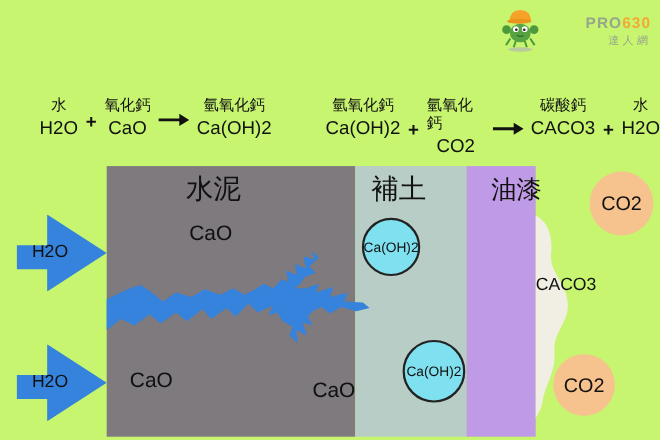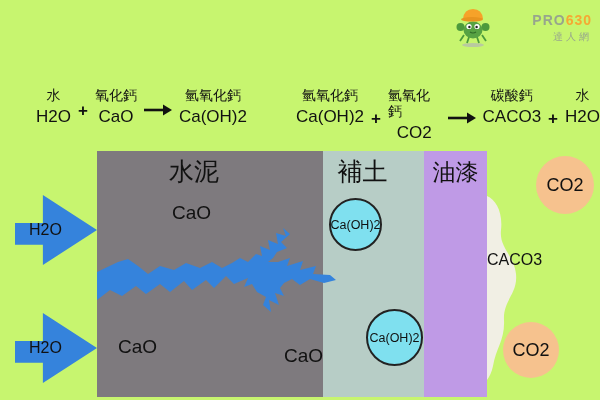--- a/index.html
+++ b/index.html
@@ -30,21 +30,21 @@
   .op{align-self:center;font-size:17px;font-weight:bold;padding-top:8px;}
   .rx-arrow{align-self:center;padding-top:8px;}
   
   .layer{position:absolute;top:151px;height:246px;}
   .layer.cement{left:97px;width:226px;background:var(--cement,#7e7a7e);}
   .layer.putty{left:323px;width:101px;background:var(--putty,#b7cdc6);}
   .layer.paint{left:424px;width:63px;background:var(--paint,#bf9ae6);}
   .layer-label{position:absolute;top:155px;text-align:center;font-size:25px;}
   .lbl-cement{left:97px;width:194px;}
   .lbl-putty{left:323px;width:79px;}
-  .lbl-paint{left:424px;width:63px;font-size:23px;top:157px;}
+  .lbl-paint{left:424px;width:63px;font-size:23px;top:157px;padding-left:14px;}
   
   .overlay{position:absolute;left:0;top:0;pointer-events:none;}
   
   .cao{position:absolute;font-size:19px;}
   .cao1{left:172px;top:202px;}
   .cao2{left:118px;top:336px;}
   .cao3{left:284px;top:345px;}
   .circle{
     position:absolute;border-radius:50%;
     background:var(--caoh,#7fe0ef);border:2px solid #222;

